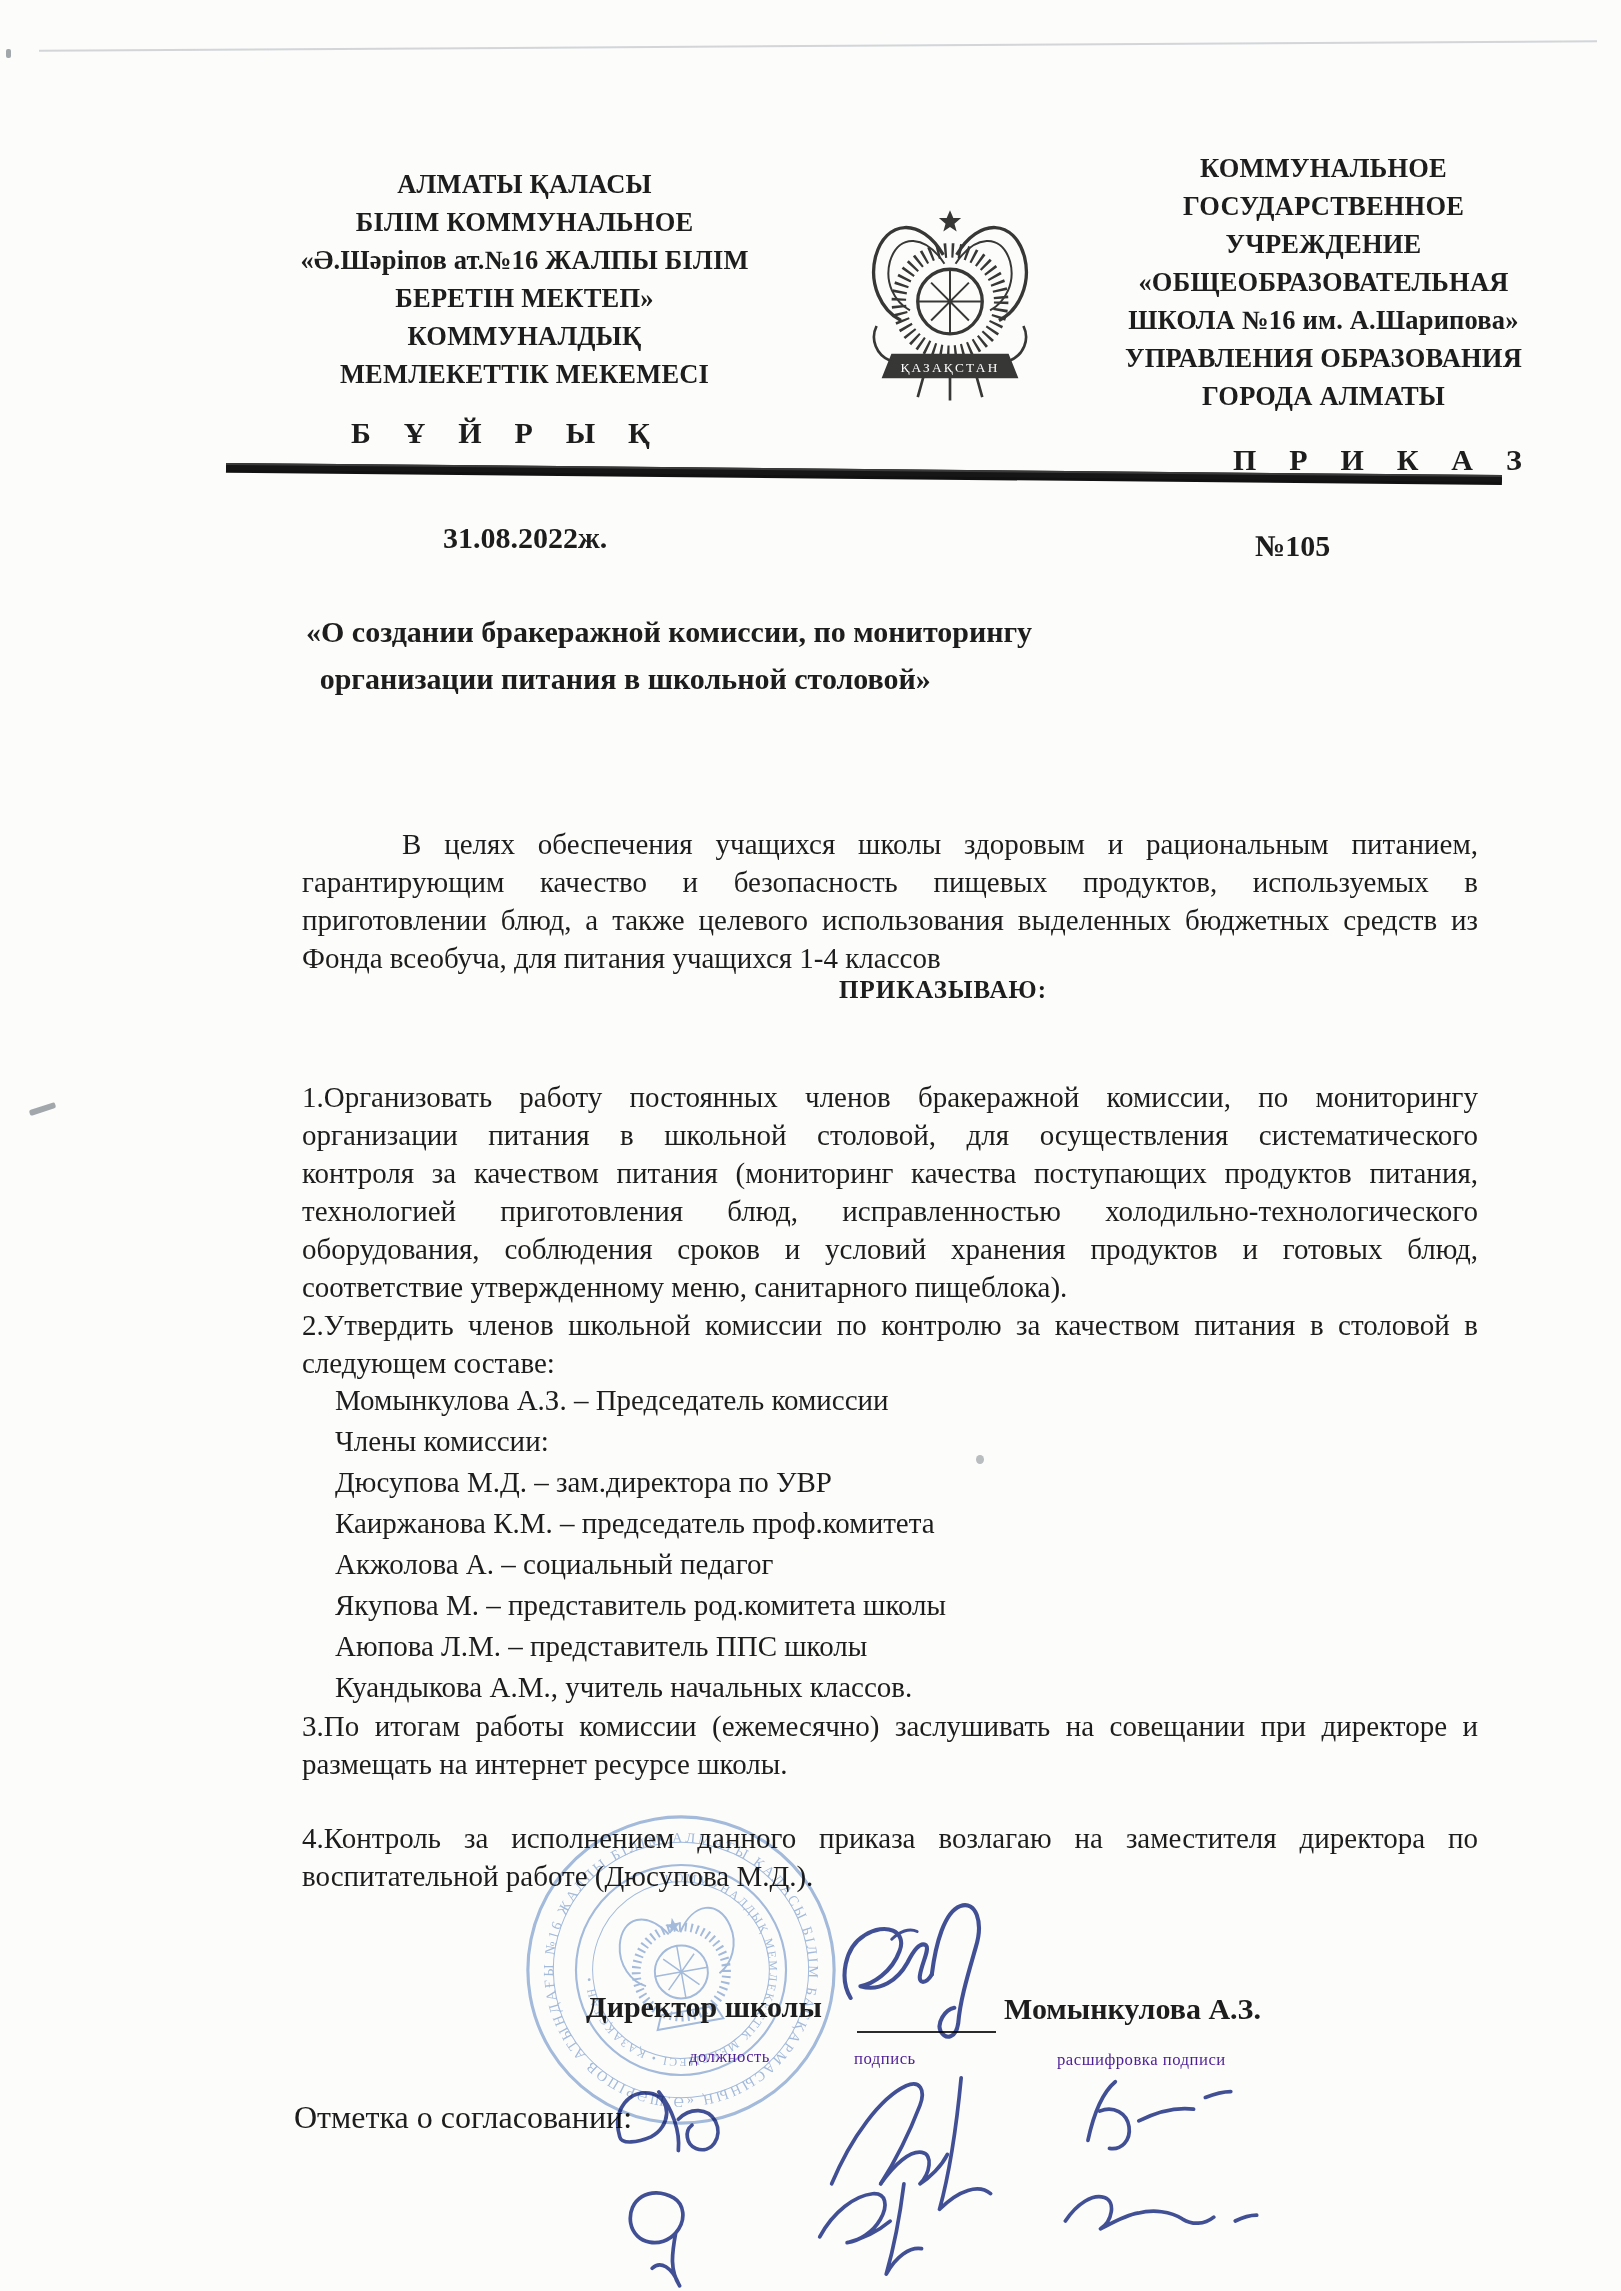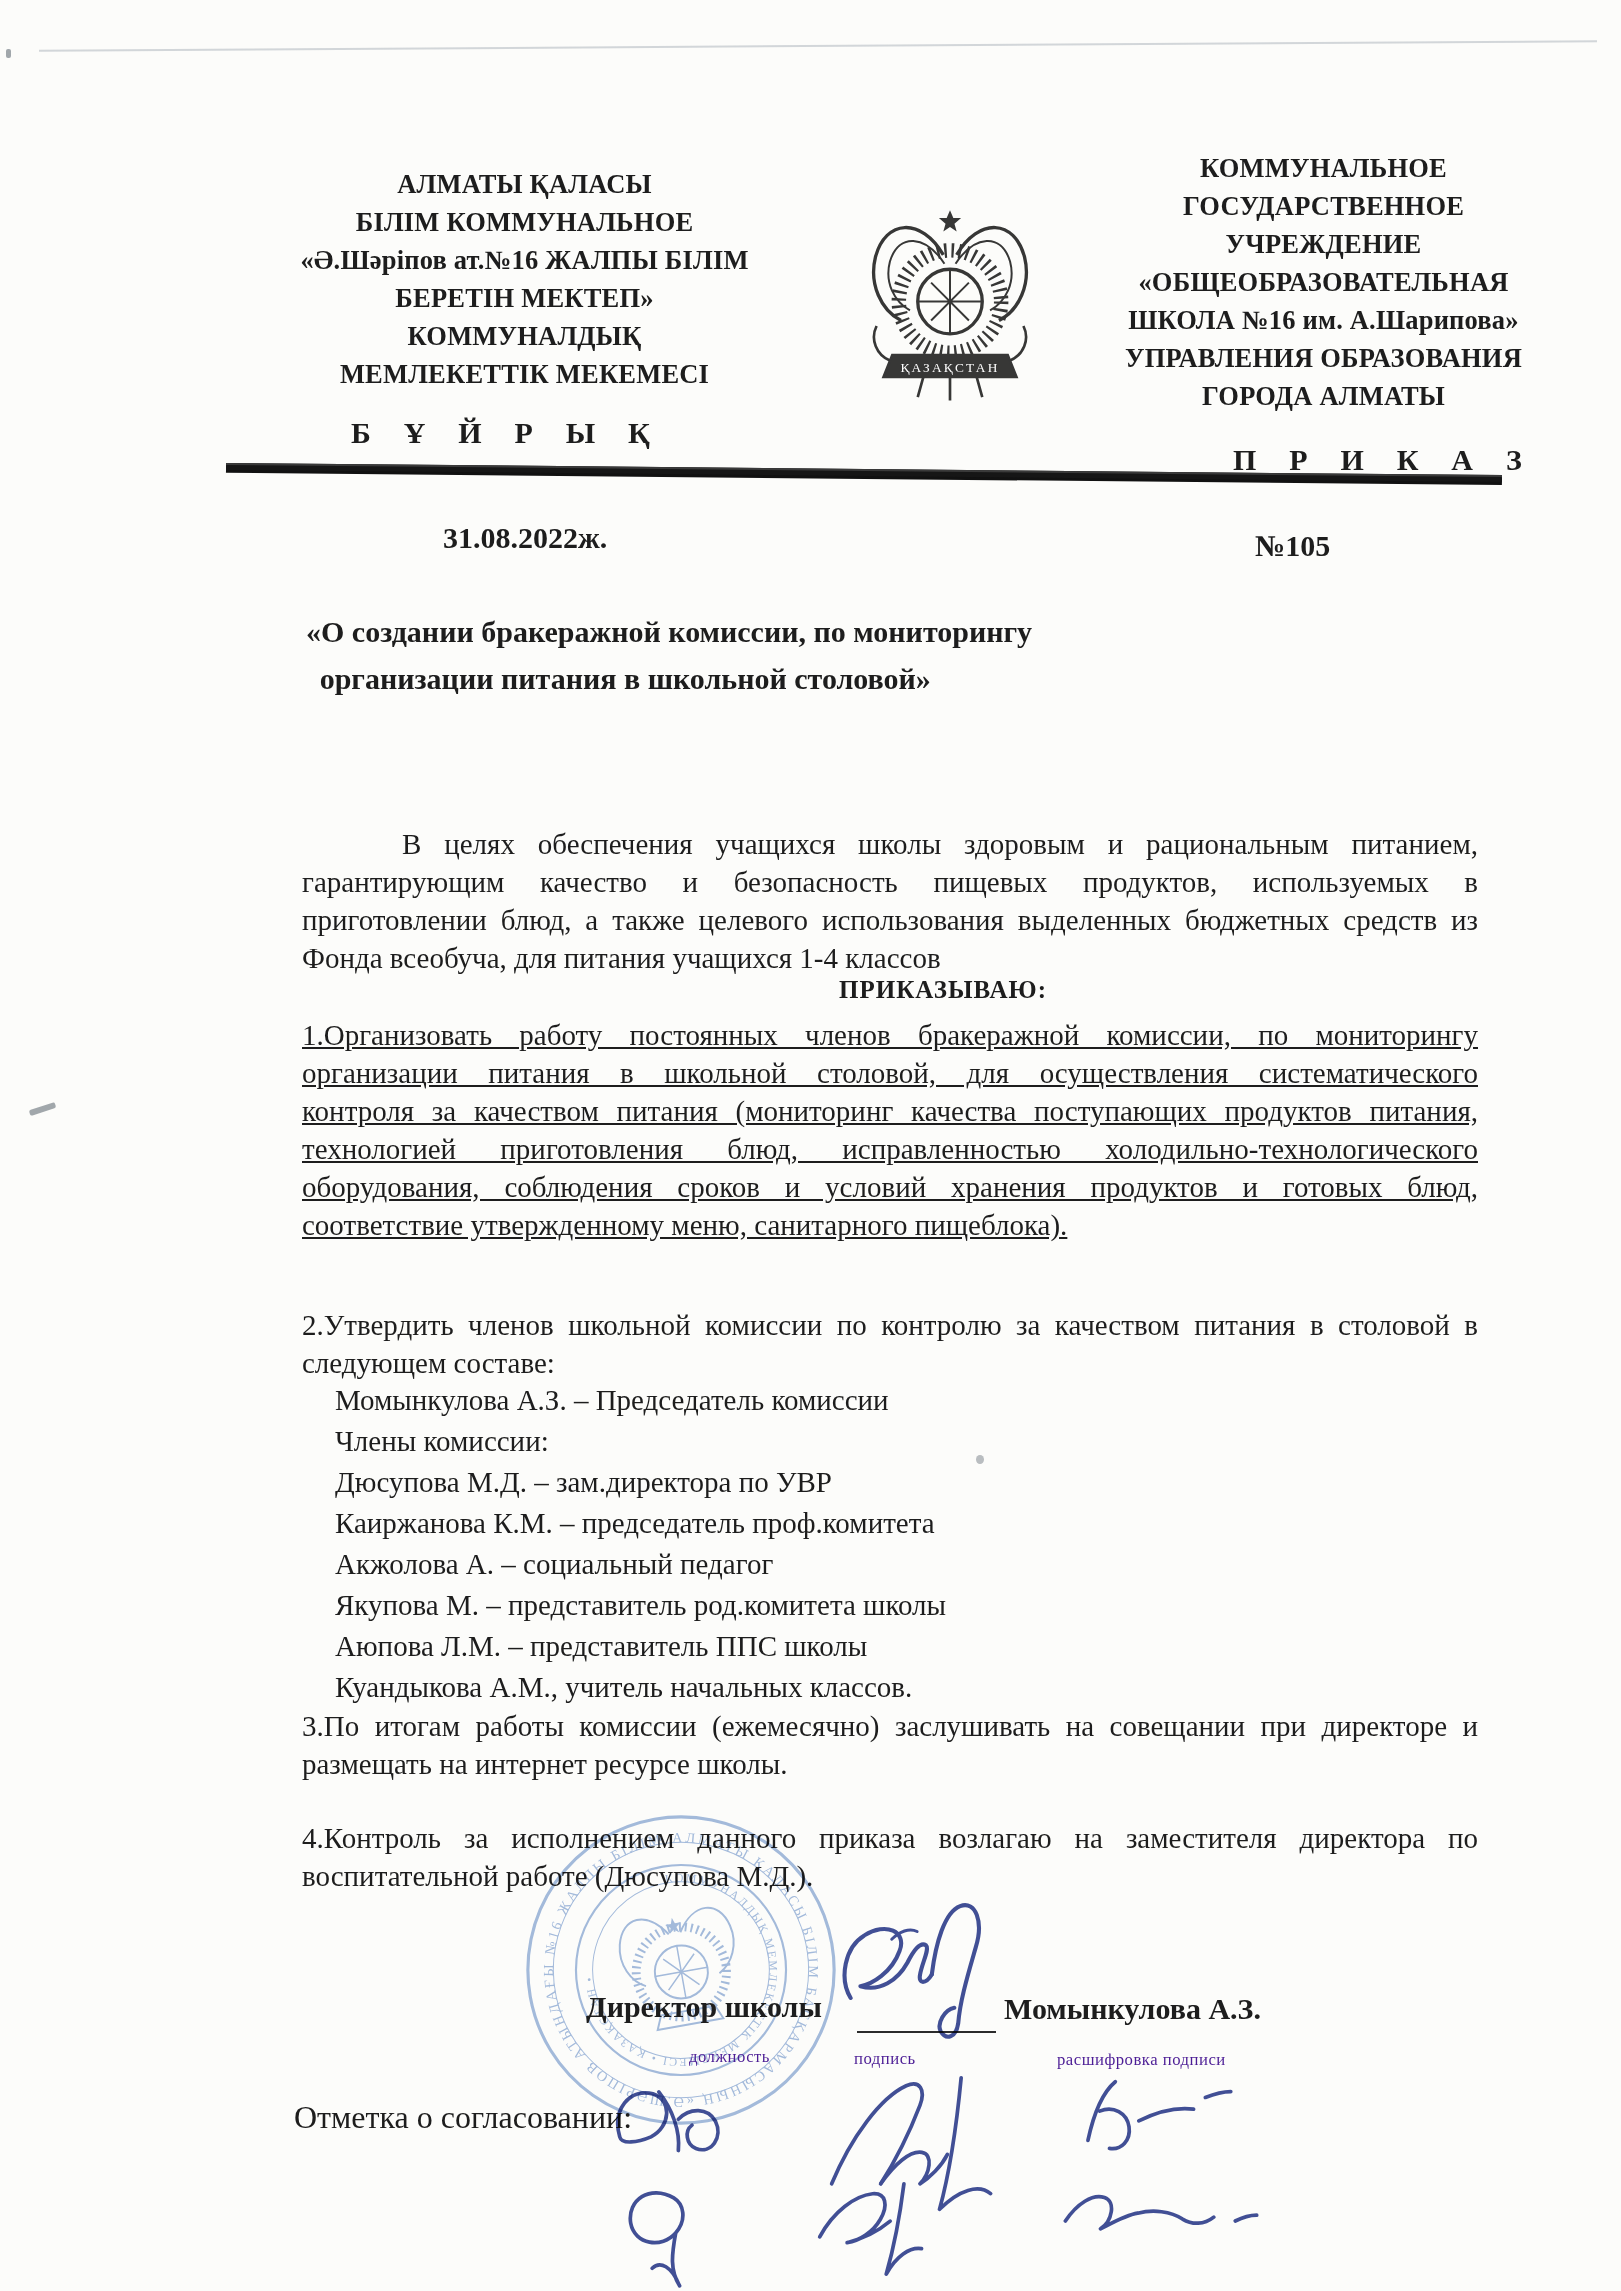--- a/index.html
+++ b/index.html
@@ -104,21 +104,21 @@
 
   <div class="abs body-block just indent-first" style="left:302px; top:825px;">
       <div class="bline">В целях обеспечения учащихся школы здоровым и рациональным питанием,</div>
       <div class="bline">гарантирующим качество и безопасность пищевых продуктов, используемых в</div>
       <div class="bline">приготовлении блюд, а также целевого использования выделенных бюджетных средств из</div>
       <div class="bline last">Фонда всеобуча, для питания учащихся 1-4 классов</div>
     </div>
 
   <div class="abs resolution" style="left:839px; top:976px;">ПРИКАЗЫВАЮ:</div>
 
-  <div class="abs body-block just" style="left:302px; top:1016px;text-decoration:underline;">
+  <div class="abs body-block just" style="left:302px; top:1078px;">
       <div class="bline">1.Организовать работу постоянных членов бракеражной комиссии,  по мониторингу</div>
       <div class="bline">организации питания в школьной столовой, для осуществления систематического</div>
       <div class="bline">контроля за качеством питания (мониторинг качества поступающих продуктов питания,</div>
       <div class="bline">технологией приготовления блюд, исправленностью холодильно-технологического</div>
       <div class="bline">оборудования, соблюдения сроков и условий хранения продуктов и готовых блюд,</div>
       <div class="bline last">соответствие утвержденному меню, санитарного пищеблока).</div>
     </div>
   <div class="abs body-block just" style="left:302px; top:1306px;">
       <div class="bline">2.Утвердить членов школьной комиссии по контролю за качеством питания в столовой в</div>
       <div class="bline last">следующем составе:</div>

